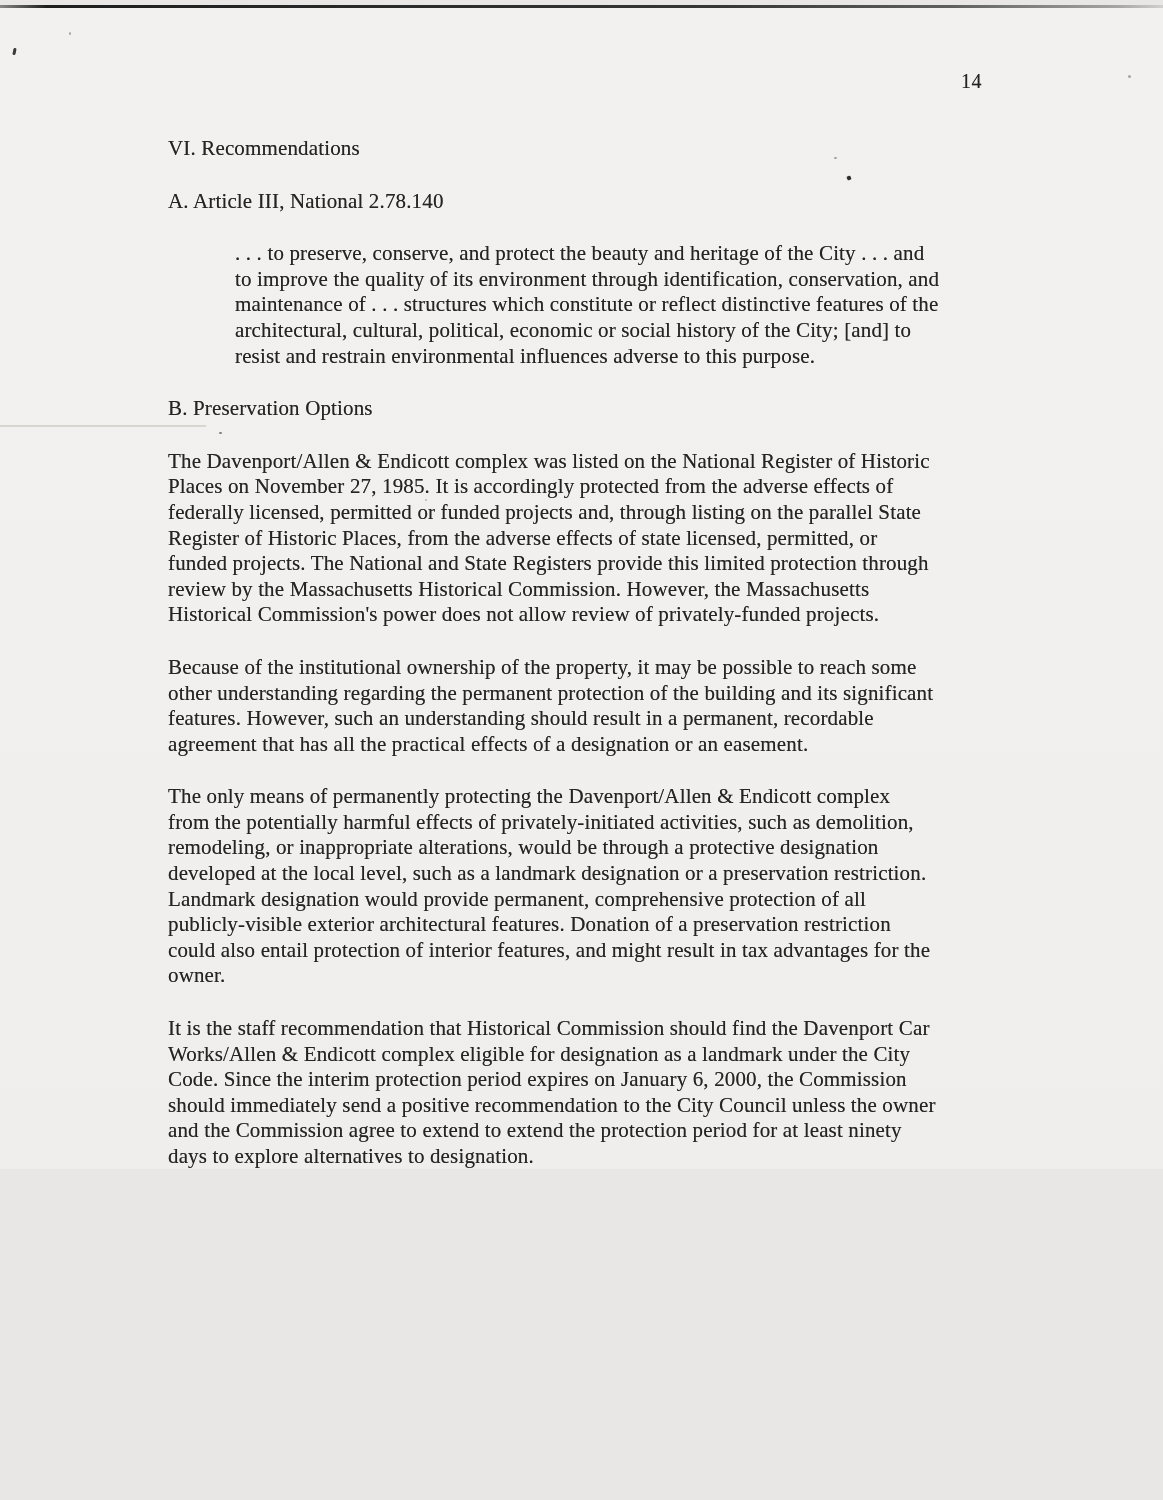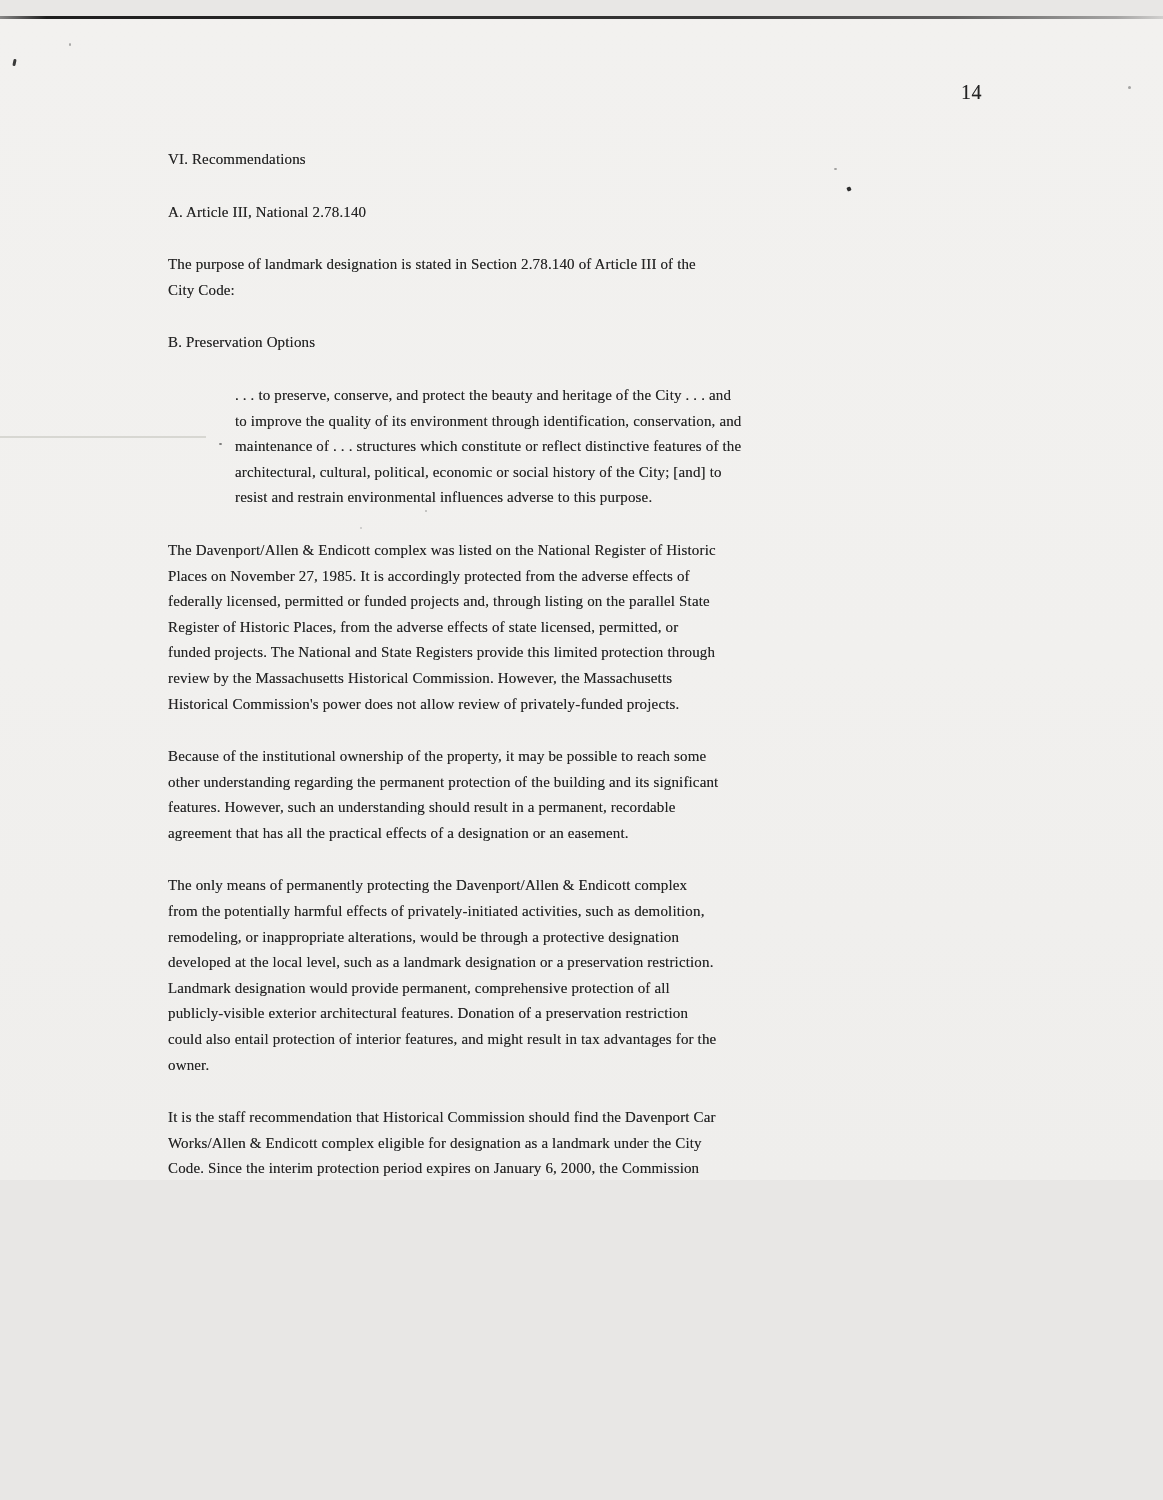--- a/index.html
+++ b/index.html
@@ -4,34 +4,34 @@
 <style>
   html, body {
     margin: 0;
     padding: 0;
     background: #e8e7e5;
   }
   .page {
     position: relative;
     width: 1163px;
     height: 1164px;
-    margin: 16px auto;
+    margin: 5px auto;
     background: linear-gradient(180deg, #f2f1ef 0%, #f1f0ee 55%, #efeeec 100%);
     overflow: hidden;
     font-family: "Liberation Serif", "DejaVu Serif", serif;
     color: #242424;
   }
   .content {
     position: absolute;
     top: 131px;
     left: 168px;
     width: 880px;
   }
   .line-block {
-    font-size: 15px;
+    font-size: 21px;
     line-height: 25.6px;
     letter-spacing: 0.15px;
     white-space: pre-line;
     margin: 0 0 27px 0;
     text-shadow: 0 0 0.5px rgba(40,40,40,0.55);
   }
   .blockquote {
     margin-left: 67px;
     width: 780px;
   }
@@ -104,28 +104,26 @@
 </head>
 <body>
 
 <div class="page">
 
   <div class="page-number">14</div>
 
   <div class="content">
     <div class="line-block">VI. Recommendations</div>
     <div class="line-block">A. Article III, National 2.78.140</div>
-    <div class="line-block">The purpose of landmark designation is stated in Section 2.78.140 of Article III of the
-City Code:</div>
-    <div class="line-block">B. Preservation Options</div>
     <div class="line-block blockquote">. . . to preserve, conserve, and protect the beauty and heritage of the City . . . and
 to improve the quality of its environment through identification, conservation, and
 maintenance of . . . structures which constitute or reflect distinctive features of the
 architectural, cultural, political, economic or social history of the City; [and] to
 resist and restrain environmental influences adverse to this purpose.</div>
+    <div class="line-block">B. Preservation Options</div>
     <div class="line-block">The Davenport/Allen &amp; Endicott complex was listed on the National Register of Historic
 Places on November 27, 1985. It is accordingly protected from the adverse effects of
 federally licensed, permitted or funded projects and, through listing on the parallel State
 Register of Historic Places, from the adverse effects of state licensed, permitted, or
 funded projects. The National and State Registers provide this limited protection through
 review by the Massachusetts Historical Commission. However, the Massachusetts
 Historical Commission's power does not allow review of privately-funded projects.</div>
     <div class="line-block">Because of the institutional ownership of the property, it may be possible to reach some
 other understanding regarding the permanent protection of the building and its significant
 features. However, such an understanding should result in a permanent, recordable

